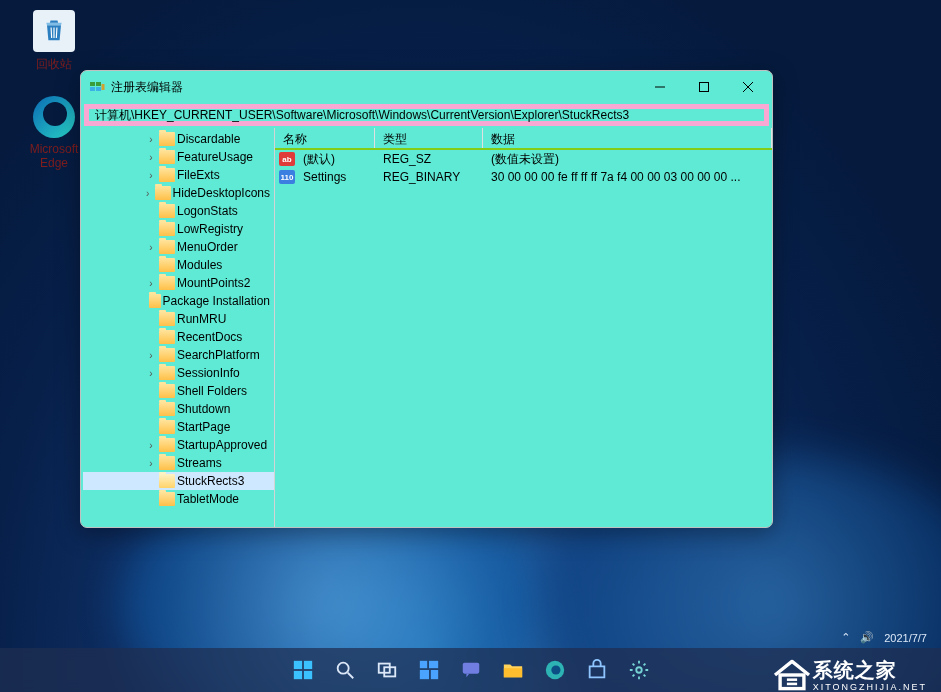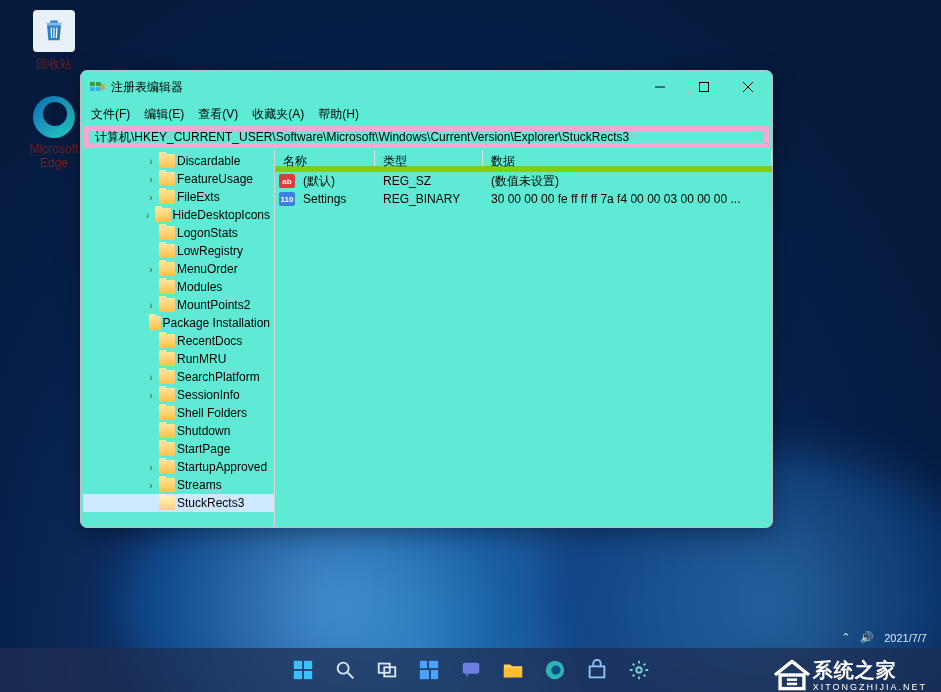--- a/index.html
+++ b/index.html
@@ -46,21 +46,21 @@
   .node .tick { width:12px; text-align:center; color:#555; font-size:10px; }
   .node .fold { width:16px; height:14px; margin:0 2px; }
   .node.sel { background:#cde8ff; }
   .fold-closed { background:linear-gradient(#ffe49c,#ffc048); border-radius:1px; position:relative; }
   .fold-closed::before { content:""; position:absolute; top:-2px; left:0; width:7px; height:2px; background:#ffe49c; border-radius:1px 1px 0 0; }
   .fold-open { background:linear-gradient(#fff2c4,#ffd36a); border-radius:1px; position:relative; }
   .fold-open::before { content:""; position:absolute; top:-2px; left:0; width:7px; height:2px; background:#fff2c4; border-radius:1px 1px 0 0; }
   .indent { display:inline-block; }
 
   .list { flex:1; overflow:auto; font-size:12px; }
-  .list-header { display:flex; height:22px; border-bottom:6px solid #84cc16;justify-content:flex-end; }
+  .list-header { display:flex; height:22px; border-bottom:2px solid #84cc16;justify-content:flex-end; }
   .list-header div { padding:3px 8px; border-right:1px solid #e0e0e0; cursor:pointer; }
   .col-name { width:100px; }
   .col-type { width:108px; }
   .col-data { flex:1; }
   .row { display:flex; height:18px; align-items:center; cursor:pointer; }
   .row .cell { padding:0 8px; overflow:hidden; white-space:nowrap; text-overflow:ellipsis; }
   .val-icon { width:16px; height:14px; margin-left:4px; display:inline-flex; align-items:center; justify-content:center; font-size:8px; font-weight:bold; border-radius:2px; color:#fff; }
   .sz { background:#e03b3b; }
   .bin { background:#3b7fe0; }
 
@@ -124,27 +124,20 @@
           </svg>
         </div>
       <div class="close">
           <svg width="10" height="10">
             <path d="M0 0l10 10M10 0L0 10" stroke="#000"></path>
           </svg>
         </div>
     </div>
   </div>
 
-  <div class="menubar" id="menubar">
-      <span>文件(F)</span>
-      <span>编辑(E)</span>
-      <span>查看(V)</span>
-      <span>收藏夹(A)</span>
-      <span>帮助(H)</span>
-    </div>
 
   <div class="addr">
     <span>计算机\HKEY_CURRENT_USER\Software\Microsoft\Windows\CurrentVersion\Explorer\StuckRects3</span>
   </div>
 
   <div class="panes">
     <div class="tree" id="tree">
         <div class="node">
           <span class="indent" style="width: 62px;"></span>
           <span class="tick">›</span>
@@ -202,27 +195,27 @@
         <div class="node">
           <span class="indent" style="width: 76px;"></span>
           <span class="tick"></span>
           <span class="fold fold-closed"></span>
           <span>Package Installation</span>
         </div>
         <div class="node">
           <span class="indent" style="width: 62px;"></span>
           <span class="tick"></span>
           <span class="fold fold-closed"></span>
+          <span>RunMRU</span>
+        </div>
+        <div class="node">
+          <span class="indent" style="width: 62px;"></span>
+          <span class="tick"></span>
+          <span class="fold fold-closed"></span>
           <span>RecentDocs</span>
-        </div>
-        <div class="node">
-          <span class="indent" style="width: 62px;"></span>
-          <span class="tick"></span>
-          <span class="fold fold-closed"></span>
-          <span>RunMRU</span>
         </div>
         <div class="node">
           <span class="indent" style="width: 62px;"></span>
           <span class="tick">›</span>
           <span class="fold fold-closed"></span>
           <span>SearchPlatform</span>
         </div>
         <div class="node">
           <span class="indent" style="width: 62px;"></span>
           <span class="tick">›</span>
@@ -257,20 +250,26 @@
           <span class="indent" style="width: 62px;"></span>
           <span class="tick">›</span>
           <span class="fold fold-closed"></span>
           <span>Streams</span>
         </div>
         <div class="node sel">
           <span class="indent" style="width: 62px;"></span>
           <span class="tick"></span>
           <span class="fold fold-open"></span>
           <span>StuckRects3</span>
+        </div>
+        <div class="node">
+          <span class="indent" style="width: 62px;"></span>
+          <span class="tick"></span>
+          <span class="fold fold-closed"></span>
+          <span>TabletMode</span>
         </div>
       </div>
     <div class="list">
       <div class="list-header">
         <div class="col-name">名称</div>
         <div class="col-type">类型</div>
         <div class="col-data">数据</div>
       </div>
       <div id="rows">
           <div class="row">

